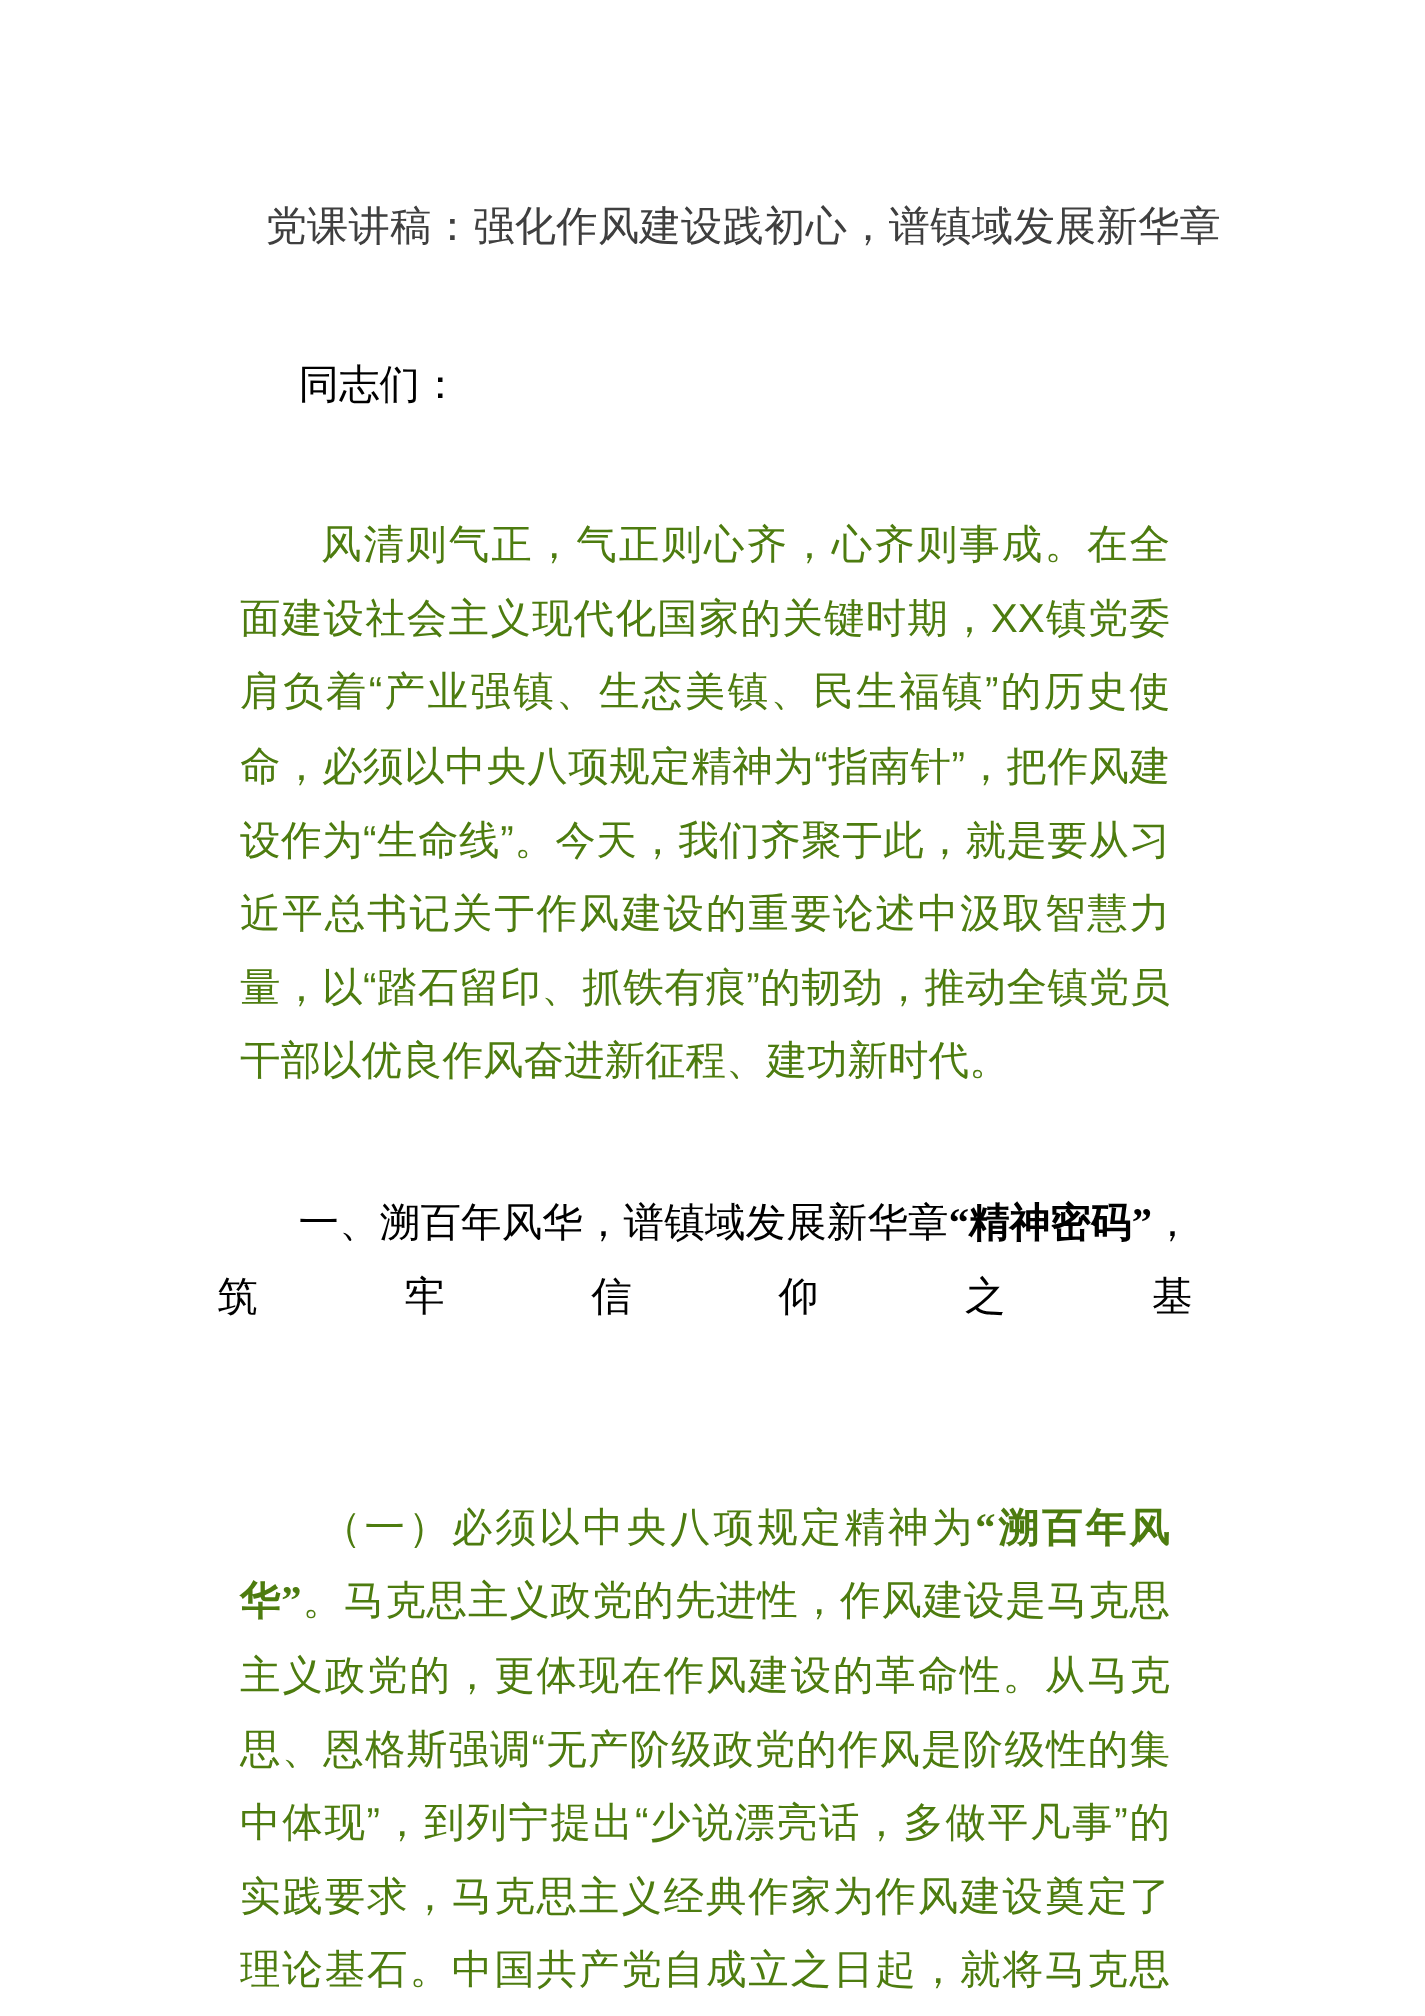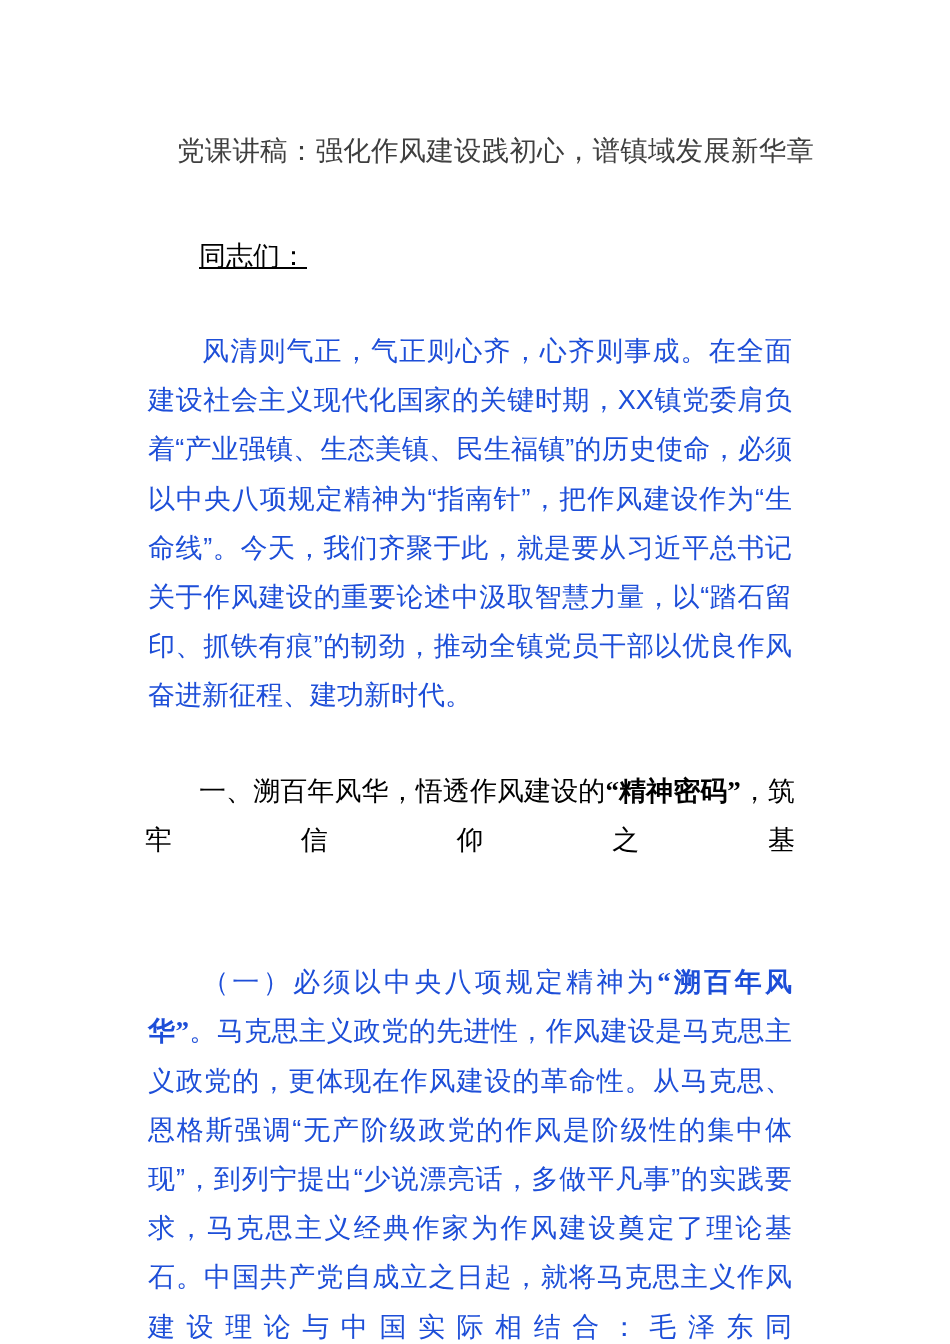--- a/index.html
+++ b/index.html
@@ -41,26 +41,25 @@
   }
   .salutation {
     margin: 0;
     padding: 0;
     color: #000000;
     font-size: 27px;
     font-weight: 400;
     line-height: 49px;
     text-indent: 54px;
     padding-top: 57px;
-    text-decoration: underline;
   }
   .para {
-    margin: 3px;
+    margin: 15px;
     padding: 0;
-    color: #1d4ed8;
+    color: #4d7c0f;
     font-size: 27px;
     font-weight: 400;
     line-height: 49.2px;
     text-indent: 54px;
     text-align: justify;
     text-justify: inter-character;
     letter-spacing: 0px;
   }
   .para.gap-lg {
     padding-top: 43px;
@@ -101,18 +100,18 @@
 
 <div class="page">
   <div class="content">
 
     <h1 class="doc-title">党课讲稿：强化作风建设践初心，谱镇域发展新华章</h1>
 
     <p class="salutation">同志们：</p>
 
     <p class="para gap-lg">风清则气正，气正则心齐，心齐则事成。在全面建设社会主义现代化国家的关键时期，XX镇党委肩负着“产业强镇、生态美镇、民生福镇”的历史使命，必须以中央八项规定精神为“指南针”，把作风建设作为“生命线”。今天，我们齐聚于此，就是要从习近平总书记关于作风建设的重要论述中汲取智慧力量，以“踏石留印、抓铁有痕”的韧劲，推动全镇党员干部以优良作风奋进新征程、建功新时代。</p>
 
-    <p class="heading gap-lg"><span>一、溯百年风华，悟透作风建设的</span><b>“精神密码”</b><span>，筑牢信仰之基</span></p>
+    <p class="heading gap-lg"><span>一、溯百年风华，谱镇域发展新华章</span><b>“精神密码”</b><span>，筑牢信仰之基</span></p>
 
     <p class="para gap-md clipped"><span>（一）必须以中央八项规定精神为</span><b>“溯百年风华”</b><span>。马克思主义政党的先进性，作风建设是马克思主义政党的，更体现在作风建设的革命性。从马克思、恩格斯强调“无产阶级政党的作风是阶级性的集中体现”，到列宁提出“少说漂亮话，多做平凡事”的实践要求，马克思主义经典作家为作风建设奠定了理论基石。中国共产党自成立之日起，就将马克思主义作风建设理论与中国实际相结合：毛泽东同</span></p>
 
   </div>
 </div>
 
 </body></html>

